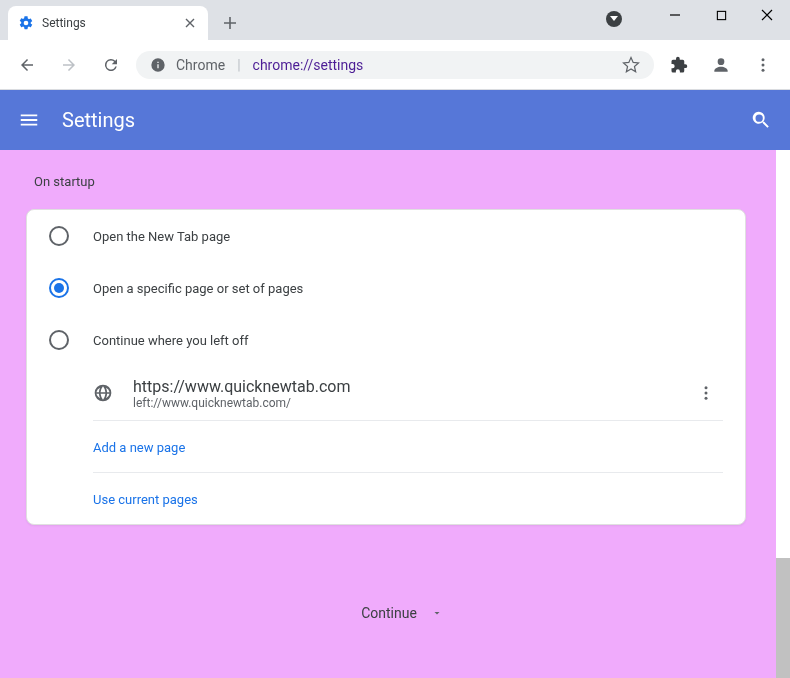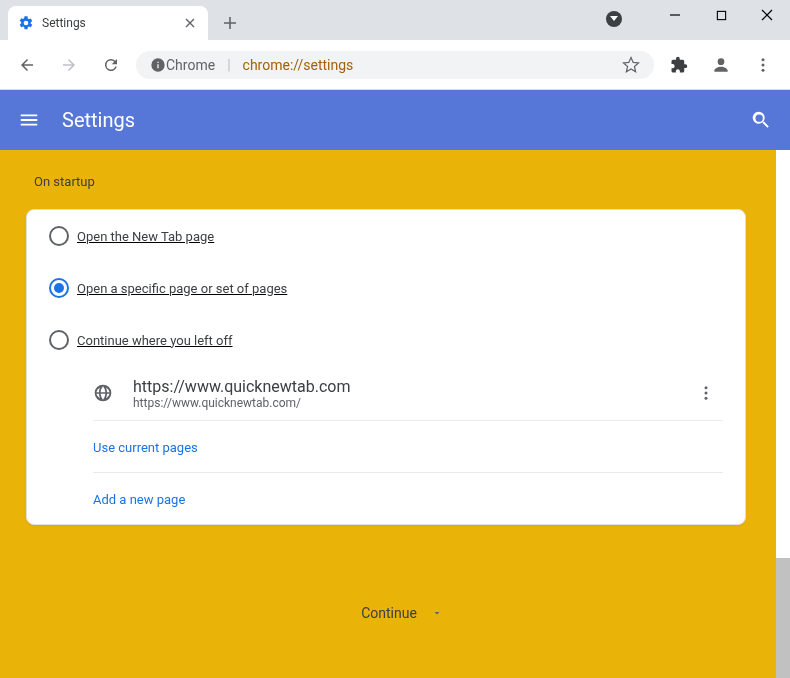--- a/index.html
+++ b/index.html
@@ -14,39 +14,39 @@
 .new-tab { width: 28px; height: 28px; display:flex; align-items:center; justify-content:center; margin-left:8px; margin-bottom:3px; color:#5f6368; cursor:pointer; border-radius:50%; }
 .titlebar-right { position:absolute; right:0; top:0; display:flex; height:30px; align-items:center; }
 .win-ctrl { width: 46px; height: 30px; display:flex; align-items:center; justify-content:center; color:#000; cursor:pointer; }
 .incognito-badge { width:16px; height:16px; background:#3c4043; border-radius:50%; margin-right:30px; margin-top:7px; display:flex; align-items:center; justify-content:center;}
 .incognito-badge::after { content:''; border-left:4px solid transparent; border-right:4px solid transparent; border-top:5px solid #fff; }
 
 
 .addrbar { height: 50px; background:#fff; border-bottom:1px solid #dadce0; display:flex; align-items:center; padding:0 10px; gap:8px; }
 .nav-btn { width:34px; height:34px; display:flex; align-items:center; justify-content:center; color:#5f6368; border-radius:50%; cursor:pointer; }
 .nav-btn.disabled { color:#bdc1c6; }
-.omnibox { flex:1; height:28px; background:#f1f3f4; border-radius:17px; display:flex; align-items:center; padding:0 14px; gap:0; color:#5f6368; font-size:14px;justify-content:center;}
+.omnibox { flex:1; height:28px; background:#f1f3f4; border-radius:17px; display:flex; align-items:center; padding:0 14px; gap:10px; color:#5f6368; font-size:14px;justify-content:center;}
 .omni-main { flex:1; text-align:left; display:flex; align-items:center; gap:6px;}
 .omni-scheme { color:#5f6368; }
-.omni-path { color:#a16207; }
+.omni-path { color:#4c1d95; }
 .omni-pipe { color:#bdc1c6; margin:0 6px; }
 .addr-icon { width:34px; height:34px; display:flex; align-items:center; justify-content:center; color:#5f6368; cursor:pointer; border-radius:50%; }
 
 
 .settings-hdr { height:60px; background:#5677d8; display:flex; align-items:center; padding:0 18px; gap:22px; color:#fff; }
 .hamburger { cursor:pointer; }
 .settings-title { font-size:20px; font-weight:400; flex:1; }
 .search-btn { cursor:pointer; }
 
 
-.content-wrap { height:528px; overflow-y:auto; background:#eab308; position:relative; }
+.content-wrap { height:528px; overflow-y:auto; background:#f0abfc; position:relative; }
 .content-inner { padding: 24px 12px 0 26px; }
 .section-title { font-size:13px; color:#3c4043; margin-bottom:20px; padding-left:8px;}
 .card { background:#fff; border:1px solid #e0e0e0; border-radius:8px; box-shadow:0 1px 2px rgba(60,64,67,.08); padding:0; width:720px; margin-bottom:50px;}
-.radio-row { display:flex; align-items:center; padding:16px 22px; gap:8px; cursor:pointer;text-decoration:underline; }
+.radio-row { display:flex; align-items:center; padding:16px 22px; gap:24px; cursor:pointer; }
 .radio { width:20px; height:20px; border:2px solid #5f6368; border-radius:50%; flex-shrink:0; position:relative; }
 .radio.selected { border-color:#1a73e8; }
 .radio.selected::after { content:''; position:absolute; left:3px; top:3px; width:10px; height:10px; background:#1a73e8; border-radius:50%; }
 .radio-label { font-size:13px; color:#3c4043; }
 .page-entry { display:flex; align-items:center; padding:10px 22px 10px 66px; gap:20px; }
 .globe-icon { color:#5f6368; flex-shrink:0;}
 .page-text { flex:1; }
 .page-title-t { font-size:16px; color:#3c4043; }
 .page-url { font-size:12px; color:#5f6368; }
 .kebab { color:#5f6368; cursor:pointer; padding:8px; border-radius:50%; }
@@ -189,35 +189,35 @@
         <div class="radio-label">Continue where you left off</div>
       </div>
       <div class="page-entry">
         <span class="globe-icon">
           <svg width="20" height="20" viewBox="0 0 24 24" fill="#5f6368">
               <path d="M12 2a10 10 0 1 0 10 10A10 10 0 0 0 12 2zm7.93 9H16.9a15.7 15.7 0 0 0-1.3-5.32A8 8 0 0 1 19.93 11zM12 4a13.6 13.6 0 0 1 2.9 7H9.1A13.6 13.6 0 0 1 12 4zM4.07 13H7.1a15.7 15.7 0 0 0 1.3 5.32A8 8 0 0 1 4.07 13zM7.1 11H4.07A8 8 0 0 1 8.4 5.68 15.7 15.7 0 0 0 7.1 11zM12 20a13.6 13.6 0 0 1-2.9-7h5.8A13.6 13.6 0 0 1 12 20zm3.6-1.68A15.7 15.7 0 0 0 16.9 13h3A8 8 0 0 1 15.6 18.32z"></path>
             </svg>
         </span>
         <div class="page-text">
           <div class="page-title-t">https://www.quicknewtab.com</div>
-          <div class="page-url">https://www.quicknewtab.com/</div>
+          <div class="page-url">left://www.quicknewtab.com/</div>
         </div>
         <span class="kebab">
           <svg width="18" height="18" viewBox="0 0 24 24" fill="#5f6368">
               <circle cx="12" cy="5" r="2"></circle>
               <circle cx="12" cy="12" r="2"></circle>
               <circle cx="12" cy="19" r="2"></circle>
             </svg>
         </span>
       </div>
       <div class="first-link">
+        <button class="link-btn">Add a new page</button>
+      </div>
+      <div class="first-link">
         <button class="link-btn">Use current pages</button>
-      </div>
-      <div class="first-link">
-        <button class="link-btn">Add a new page</button>
       </div>
     </div>
     <div class="advanced">
       <span>Continue</span>
       <span>
         <svg width="12" height="12" viewBox="0 0 24 24" fill="#5f6368">
             <path d="M7 10l5 5 5-5z"></path>
           </svg>
       </span>
     </div>

